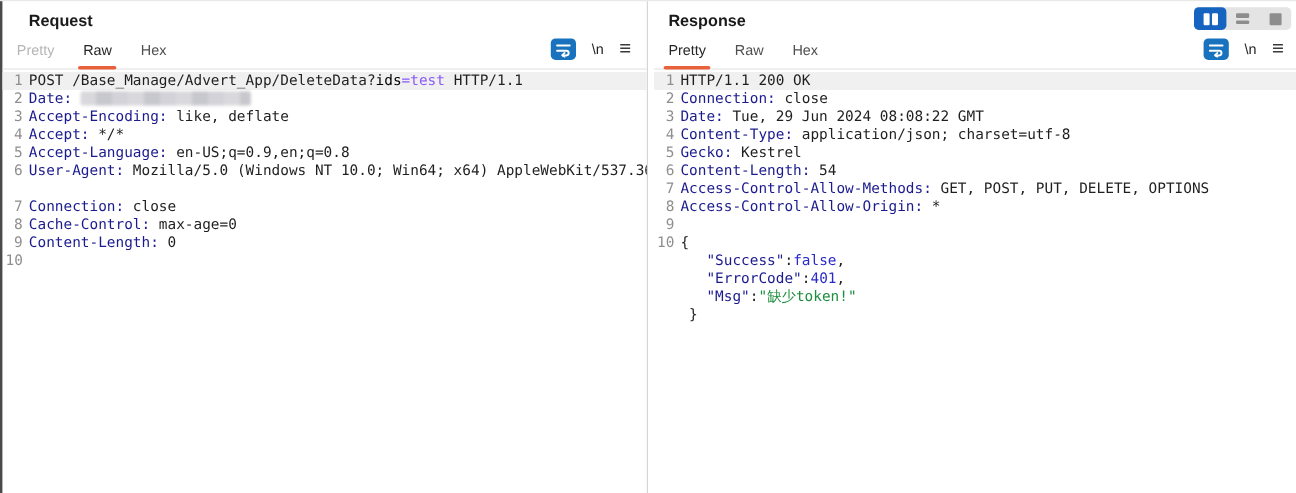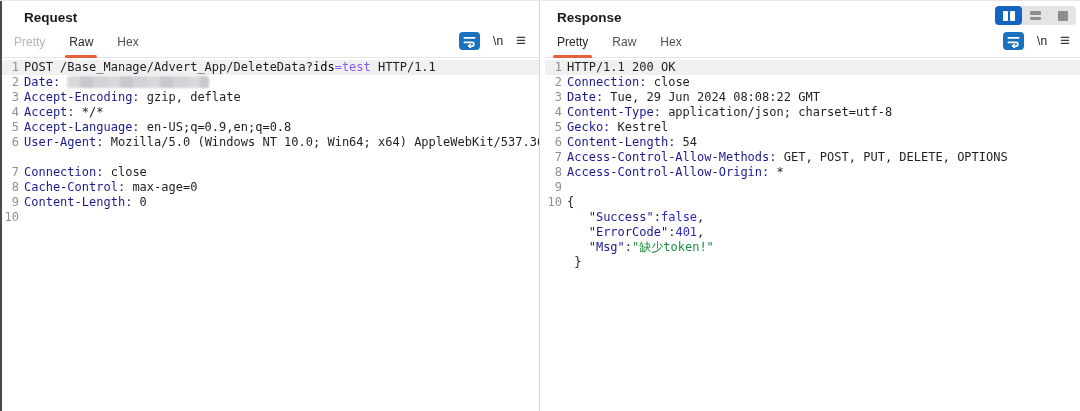--- a/index.html
+++ b/index.html
@@ -82,21 +82,21 @@
             <path d="M9.2 11.3 L6.8 13.4 L9.2 15.5" stroke="#fff" stroke-width="1.8" fill="none" stroke-linecap="round" stroke-linejoin="round"></path>
           </svg>
         </div>
         <div class="nl-label">\n</div>
         <div class="menu-icon">≡</div>
       </div>
     </div>
     <div class="code">
         <div class="code-row"><span class="ln">1</span><span class="tx"><span class="c-k">POST /Base_Manage/Advert_App/DeleteData?</span><span class="c-pn">ids</span><span class="c-pv">=test</span><span class="c-k"> HTTP/1.1</span></span></div>
         <div class="code-row"><span class="ln">2</span><span class="tx"><span class="c-h">Date: </span><span class="redact"></span></span></div>
-        <div class="code-row"><span class="ln">3</span><span class="tx"><span class="c-h">Accept-Encoding:</span><span class="c-k"> gzip, deflate</span></span></div>
+        <div class="code-row"><span class="ln">3</span><span class="tx"><span class="c-h">Accept-Encoding:</span><span class="c-k"> like, deflate</span></span></div>
         <div class="code-row"><span class="ln">4</span><span class="tx"><span class="c-h">Accept:</span><span class="c-k"> */*</span></span></div>
         <div class="code-row"><span class="ln">5</span><span class="tx"><span class="c-h">Accept-Language:</span><span class="c-k"> en-US;q=0.9,en;q=0.8</span></span></div>
         <div class="code-row"><span class="ln">6</span><span class="tx"><span class="c-h">User-Agent:</span><span class="c-k"> Mozilla/5.0 (Windows NT 10.0; Win64; x64) AppleWebKit/537.36</span></span></div>
         <div class="code-row"><span class="ln"></span></div>
         <div class="code-row"><span class="ln">7</span><span class="tx"><span class="c-h">Connection:</span><span class="c-k"> close</span></span></div>
         <div class="code-row"><span class="ln">8</span><span class="tx"><span class="c-h">Cache-Control:</span><span class="c-k"> max-age=0</span></span></div>
         <div class="code-row"><span class="ln">9</span><span class="tx"><span class="c-h">Content-Length:</span><span class="c-k"> 0</span></span></div>
         <div class="code-row"><span class="ln">10</span><span class="tx"></span></div>
       </div>
   </div>

